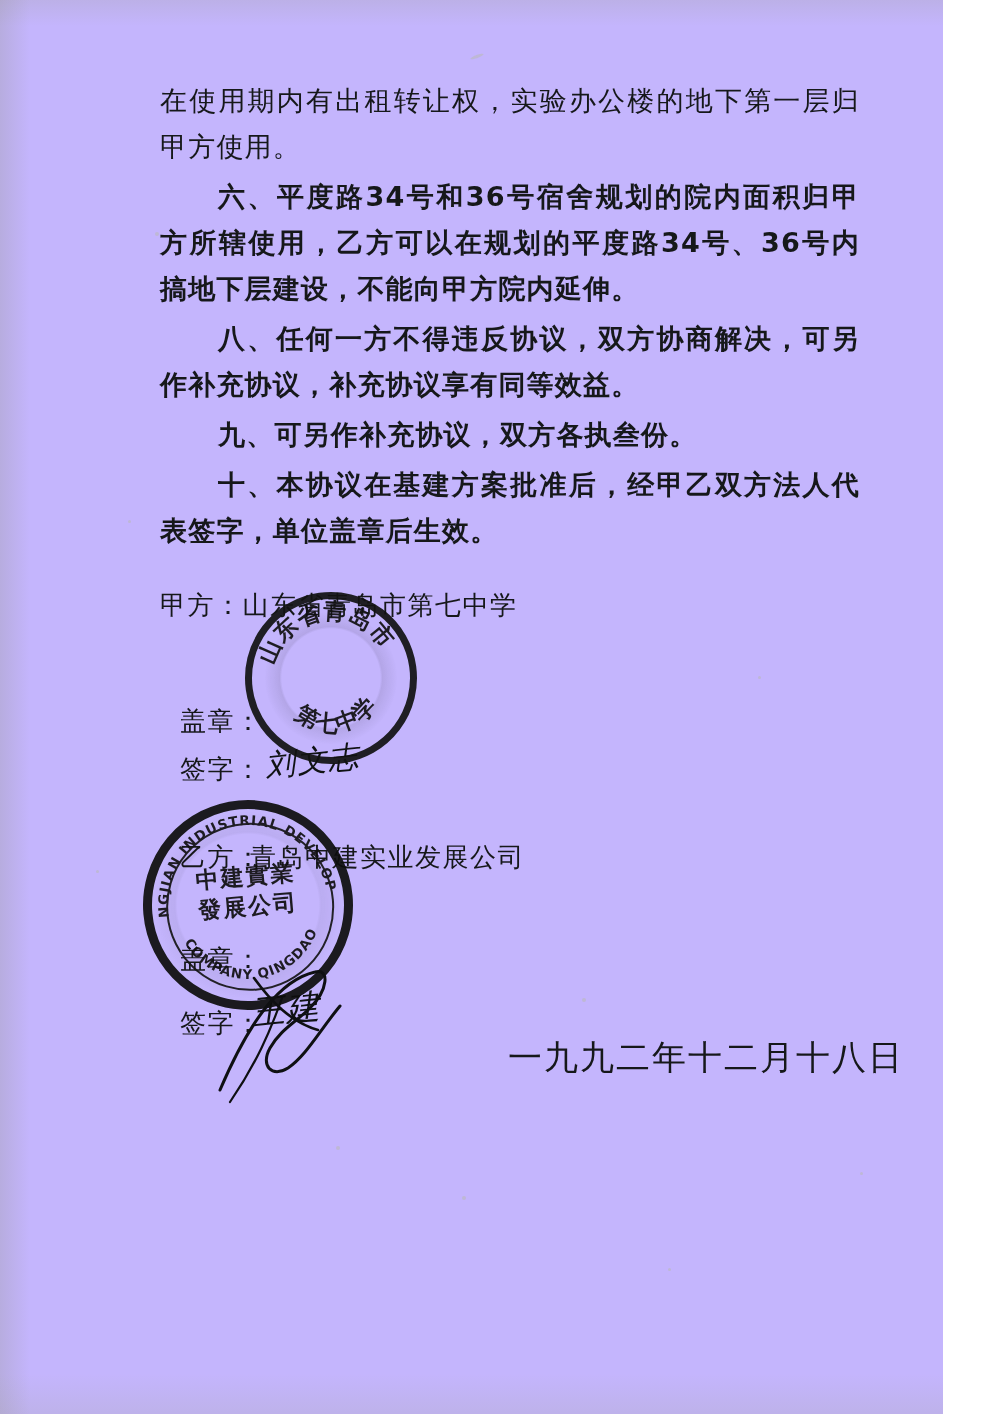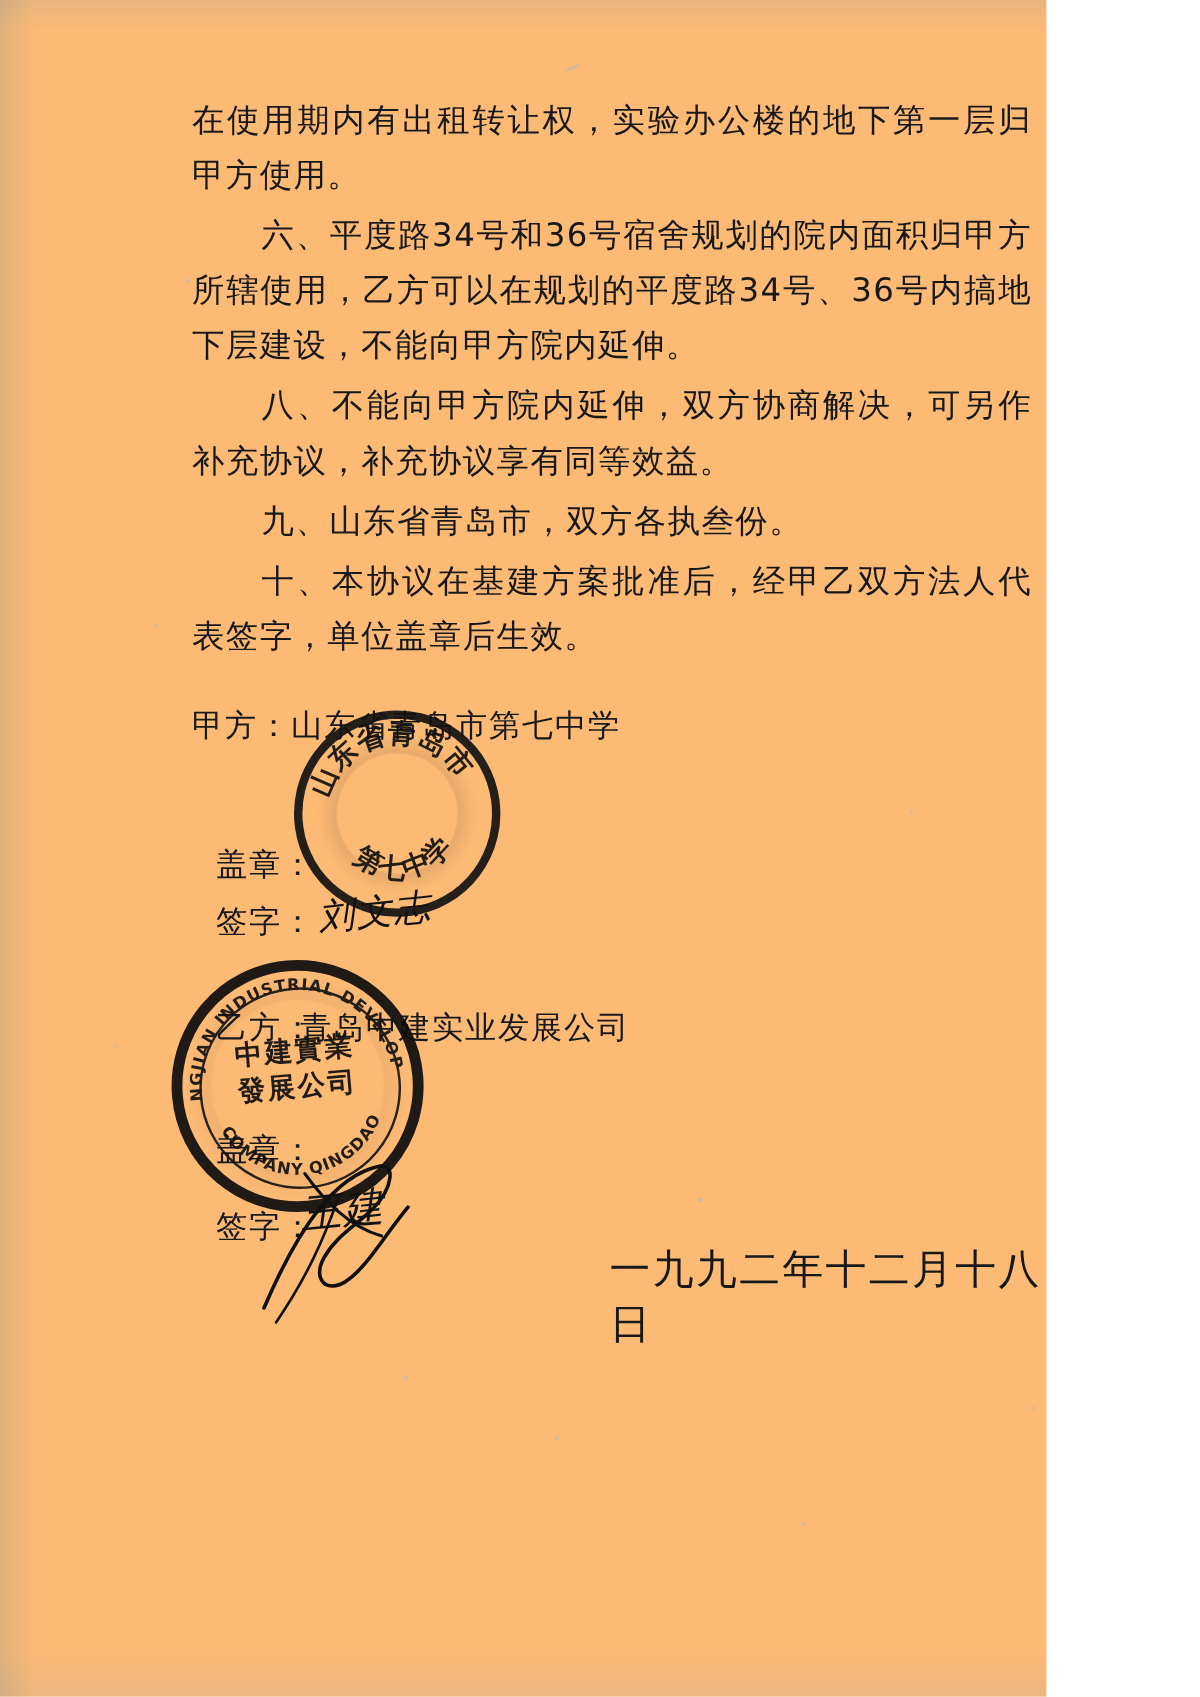--- a/index.html
+++ b/index.html
@@ -5,23 +5,23 @@
   html, body {
     margin: 0;
     padding: 0;
     background: #ffffff;
   }
   body {
     font-family: "DejaVu Sans", sans-serif;
   }
   #page {
     position: relative;
-    width: 872px;
+    width: 943px;
     height: 1414px;
-    background: #fdba74;
+    background: #c4b5fd;
     overflow: hidden;
   }
   
   .speck {
     position: absolute;
     background: #b9b9b4;
     border-radius: 50%;
     opacity: .55;
   }
   .doc-body {
@@ -35,20 +35,21 @@
     font-size: 27px;
     line-height: 46px;
     color: #16181a;
     letter-spacing: 1.2px;
     margin: 0 0 4px 0;
     text-align: justify;
     white-space: pre-wrap;
   }
   .para.indent {
     text-indent: 58px;
+    font-weight: bold;
   }
   .sig-block {
     position: absolute;
     left: 160px;
     top: 585px;
     width: 720px;
   }
   .sig-line {
     font-family: "DejaVu Sans", sans-serif;
     font-size: 26px;
@@ -196,22 +197,22 @@
   <div class="speck" style="left:582px;top:998px;width:4px;height:4px;"></div>
   <div class="speck" style="left:336px;top:1146px;width:4px;height:4px;"></div>
   <div class="speck" style="left:462px;top:1196px;width:4px;height:4px;"></div>
   <div class="speck" style="left:668px;top:1268px;width:3px;height:3px;"></div>
   <div class="speck" style="left:860px;top:1172px;width:3px;height:3px;"></div>
   <div class="speck" style="left:96px;top:870px;width:3px;height:3px;"></div>
 
   <div class="doc-body">
     <p class="para">在使用期内有出租转让权，实验办公楼的地下第一层归甲方使用。</p>
     <p class="para indent">六、平度路34号和36号宿舍规划的院内面积归甲方所辖使用，乙方可以在规划的平度路34号、36号内搞地下层建设，不能向甲方院内延伸。</p>
-    <p class="para indent">八、不能向甲方院内延伸，双方协商解决，可另作补充协议，补充协议享有同等效益。</p>
-    <p class="para indent">九、山东省青岛市，双方各执叁份。</p>
+    <p class="para indent">八、任何一方不得违反协议，双方协商解决，可另作补充协议，补充协议享有同等效益。</p>
+    <p class="para indent">九、可另作补充协议，双方各执叁份。</p>
     <p class="para indent">十、本协议在基建方案批准后，经甲乙双方法人代表签字，单位盖章后生效。</p>
   </div>
 
   <div class="sig-block">
 
     <div class="sig-line">
       <span>甲方：</span><span>山东省青岛市第七中学</span>
     </div>
 
     <div class="sig-line" style="height:116px;">

